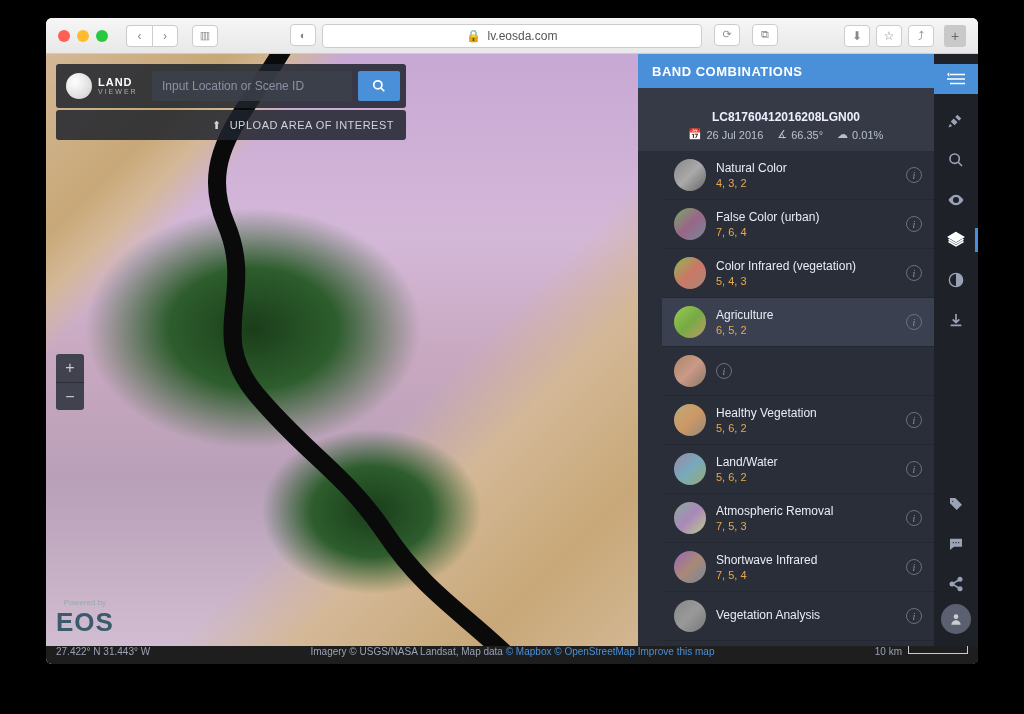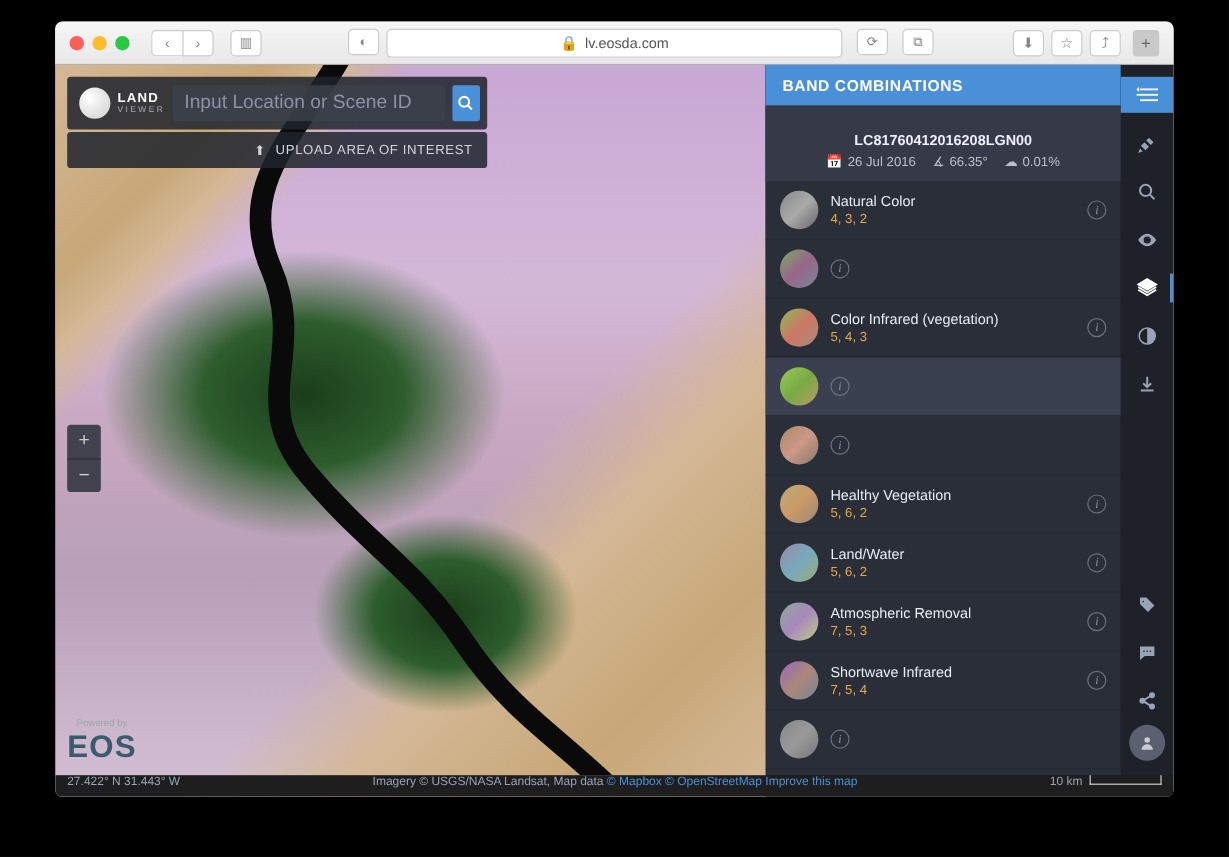--- a/index.html
+++ b/index.html
@@ -32,21 +32,21 @@
   linear-gradient(180deg, #c8a8d4 0%, #d4b8d8 30%, #c8a8c0 50%, #b8a0b8 70%, #d4c0d4 100%);
 }
 .river { position: absolute; top: 0; left: 0; right: 0; bottom: 0; }
 
 .top-controls { position: absolute; top: 10px; left: 10px; width: 350px; }
 .logo-search { display: flex; align-items: center; background: rgba(30,35,45,0.85); border-radius: 3px; height: 44px; }
 .logo { width: 90px; display: flex; align-items: center; gap: 6px; padding-left: 10px; color: #fff; font-size: 11px; font-weight: 700; letter-spacing: 1px; }
 .logo-globe { width: 26px; height: 26px; border-radius: 50%; background: radial-gradient(circle at 35% 35%, #fff, #ccc); position: relative; }
 .logo-txt { line-height: 1; }
 .logo-sub { font-size: 7px; font-weight: 400; color: #aab; letter-spacing: 2px; }
-.search-input { flex: 1; height: 30px; margin: 0 6px; background: rgba(60,65,75,0.8); border: none; padding: 0 10px; color: #ec4899; font-size: 16px; border-radius: 2px; }
+.search-input { flex: 1; height: 30px; margin: 0 6px; background: rgba(60,65,75,0.8); border: none; padding: 0 10px; color: #ec4899; font-size: 12px; border-radius: 2px; }
 .search-input::placeholder { color: #8a92a5; }
 .search-btn { width: 42px; height: 30px; background: #4a90d9; border: none; border-radius: 2px; margin-right: 6px; display: flex; align-items: center; justify-content: center; color: #fff; cursor: pointer; }
 .upload-row { height: 30px; background: rgba(30,35,45,0.85); margin-top: 2px; border-radius: 3px; display: flex; align-items: center; justify-content: flex-end; padding-right: 12px; gap: 8px; color: #d0d4dc; font-size: 11px; letter-spacing: 0.5px; }
 
 .zoom-ctrl { position: absolute; left: 10px; top: 300px; width: 28px; background: rgba(50,55,65,0.9); border-radius: 3px; overflow: hidden; }
 .zoom-btn { height: 28px; color: #ccc; font-size: 16px; display: flex; align-items: center; justify-content: center; cursor: pointer; }
 .zoom-btn + .zoom-btn { border-top: 1px solid #2a2e36; }
 
 .eos-logo { position: absolute; left: 10px; bottom: 26px; color: #3b5a6b; text-align: center; }
 .eos-powered { font-size: 8px; color: #9aa; }
@@ -66,21 +66,21 @@
 .strip-spacer { flex: 1; }
 .strip-user { width: 30px; height: 30px; border-radius: 50%; background: #5a6070; display: flex; align-items: center; justify-content: center; color: #ccc; margin-bottom: 12px; }
 
 .side-panel { position: absolute; top: 0; right: 44px; bottom: 18px; width: 296px; background: #2a2e38; display: flex; flex-direction: column; }
 .panel-header { height: 34px; background: #4a90d9; color: #fff; font-size: 13px; font-weight: 600; letter-spacing: 0.5px; display: flex; align-items: center; padding-left: 14px; }
 .scene-info { background: #353a46; padding: 8px 0 10px; text-align: center; color: #eef; }
 .scene-id { font-size: 12px; font-weight: 600; margin-bottom: 4px; margin-top: 14px; }
 .scene-meta { font-size: 11px; color: #b8c0d0; display: flex; justify-content: center; gap: 14px; }
 .scene-meta span { display: inline-flex; align-items: center; gap: 4px; }
 
-.band-list { flex: 1; overflow-y: auto; }
+.band-list { flex: 1; overflow-y: auto; padding-left: 24px; }
 .band-item { display: flex; align-items: center; padding: 8px 12px; border-bottom: 1px solid #242832; cursor: pointer; gap: 10px; }
 .band-item.selected { background: #3a4050; }
 .band-thumb { width: 32px; height: 32px; border-radius: 50%; flex-shrink: 0; }
 .band-text { flex: 1; }
 .band-name { font-size: 12px; color: #e8ecf4; margin-bottom: 2px; }
 .band-combo { font-size: 11px; color: #e8a94a; }
 .band-info { width: 16px; height: 16px; border: 1px solid #6a7080; border-radius: 50%; color: #8a92a5; font-size: 10px; display: flex; align-items: center; justify-content: center; flex-shrink: 0; font-style: italic; font-family: Georgia, serif; }
 
 .thumb-nat { background: linear-gradient(135deg,#888,#aaa,#666); }
 .thumb-urb { background: linear-gradient(135deg,#7a6,#968,#789); }
@@ -192,32 +192,40 @@
           <div class="band-item">
             <div class="band-thumb thumb-nat"></div>
             <div class="band-text">
               <div class="band-name">Natural Color</div>
               <div class="band-combo">4, 3, 2</div>
             </div>
             <div class="band-info">i</div>
           </div>
           <div class="band-item">
             <div class="band-thumb thumb-urb"></div>
+            <div class="band-text">
+              <div class="band-name">False Color (urban)</div>
+              <div class="band-combo">7, 6, 4</div>
+            </div>
             <div class="band-info">i</div>
           </div>
           <div class="band-item">
             <div class="band-thumb thumb-veg"></div>
             <div class="band-text">
               <div class="band-name">Color Infrared (vegetation)</div>
               <div class="band-combo">5, 4, 3</div>
             </div>
             <div class="band-info">i</div>
           </div>
           <div class="band-item selected">
             <div class="band-thumb thumb-agr"></div>
+            <div class="band-text">
+              <div class="band-name">Agriculture</div>
+              <div class="band-combo">6, 5, 2</div>
+            </div>
             <div class="band-info">i</div>
           </div>
           <div class="band-item">
             <div class="band-thumb thumb-atm"></div>
             <div class="band-info">i</div>
           </div>
           <div class="band-item">
             <div class="band-thumb thumb-hea"></div>
             <div class="band-text">
               <div class="band-name">Healthy Vegetation</div>
@@ -244,20 +252,23 @@
           <div class="band-item">
             <div class="band-thumb thumb-swi"></div>
             <div class="band-text">
               <div class="band-name">Shortwave Infrared</div>
               <div class="band-combo">7, 5, 4</div>
             </div>
             <div class="band-info">i</div>
           </div>
           <div class="band-item">
             <div class="band-thumb thumb-van"></div>
+            <div class="band-text">
+              <div class="band-name">Vegetation Analysis</div>
+            </div>
             <div class="band-info">i</div>
           </div>
         </div>
     </div>
 
     <div class="right-strip">
       <div class="strip-toggle">
         <svg width="18" height="14" viewBox="0 0 24 18" fill="currentColor">
             <rect x="4" y="2" width="20" height="2"></rect>
             <rect x="0" y="8" width="24" height="2"></rect>

